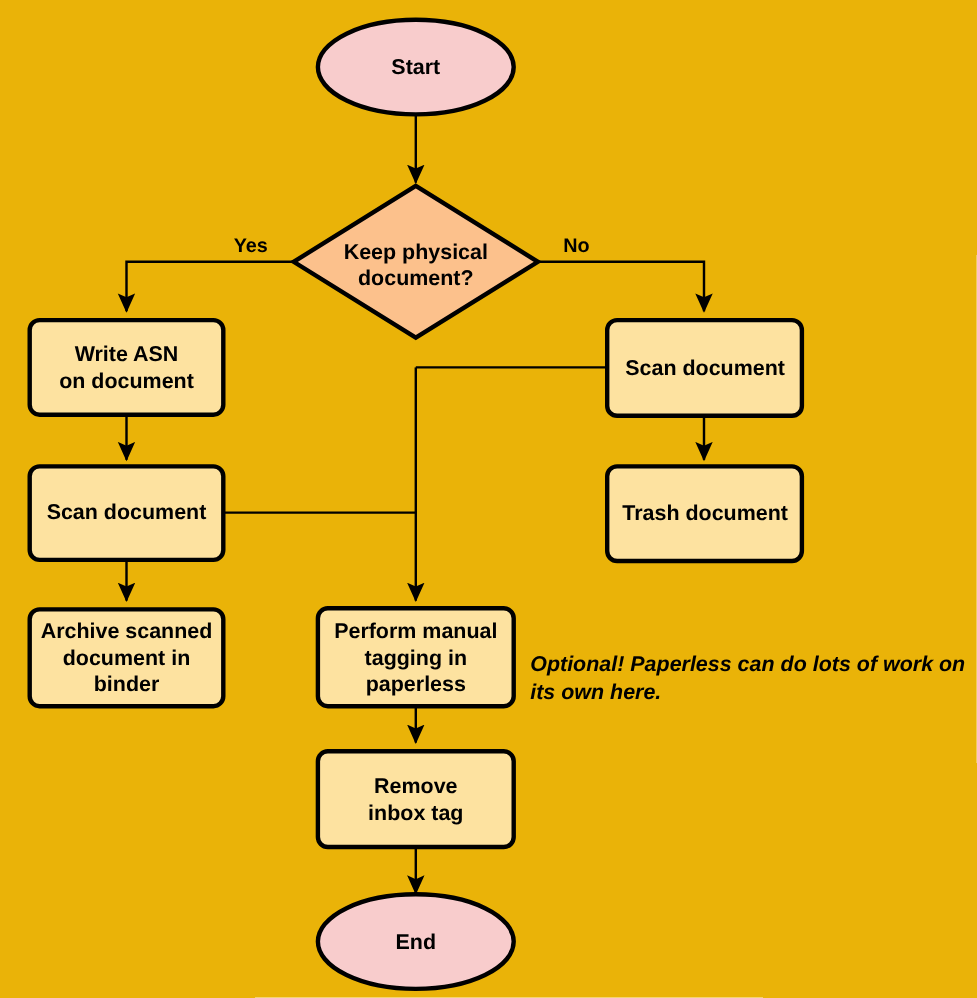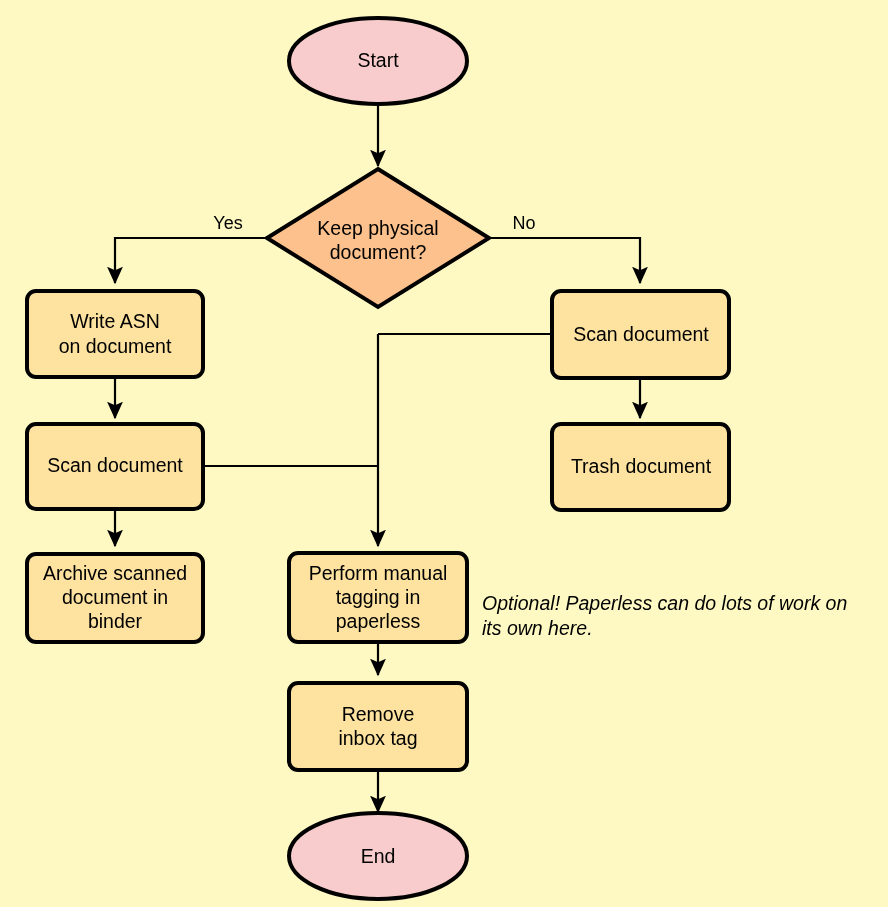--- a/index.html
+++ b/index.html
@@ -8,22 +8,23 @@
     padding: 0;
     background: #ffffff;
   }
   body {
     font-family: "Liberation Sans", sans-serif;
   }
   #flow-root {
     position: relative;
     width: 888px;
     height: 907px;
-    background: #fef9c3;
+    background: #eab308;
     overflow: hidden;
+    font-weight: bold;
   }
   #flow-svg {
     position: absolute;
     left: 0;
     top: 0;
     width: 888px;
     height: 907px;
   }
   .node-label {
     font-family: "Liberation Sans", sans-serif;

